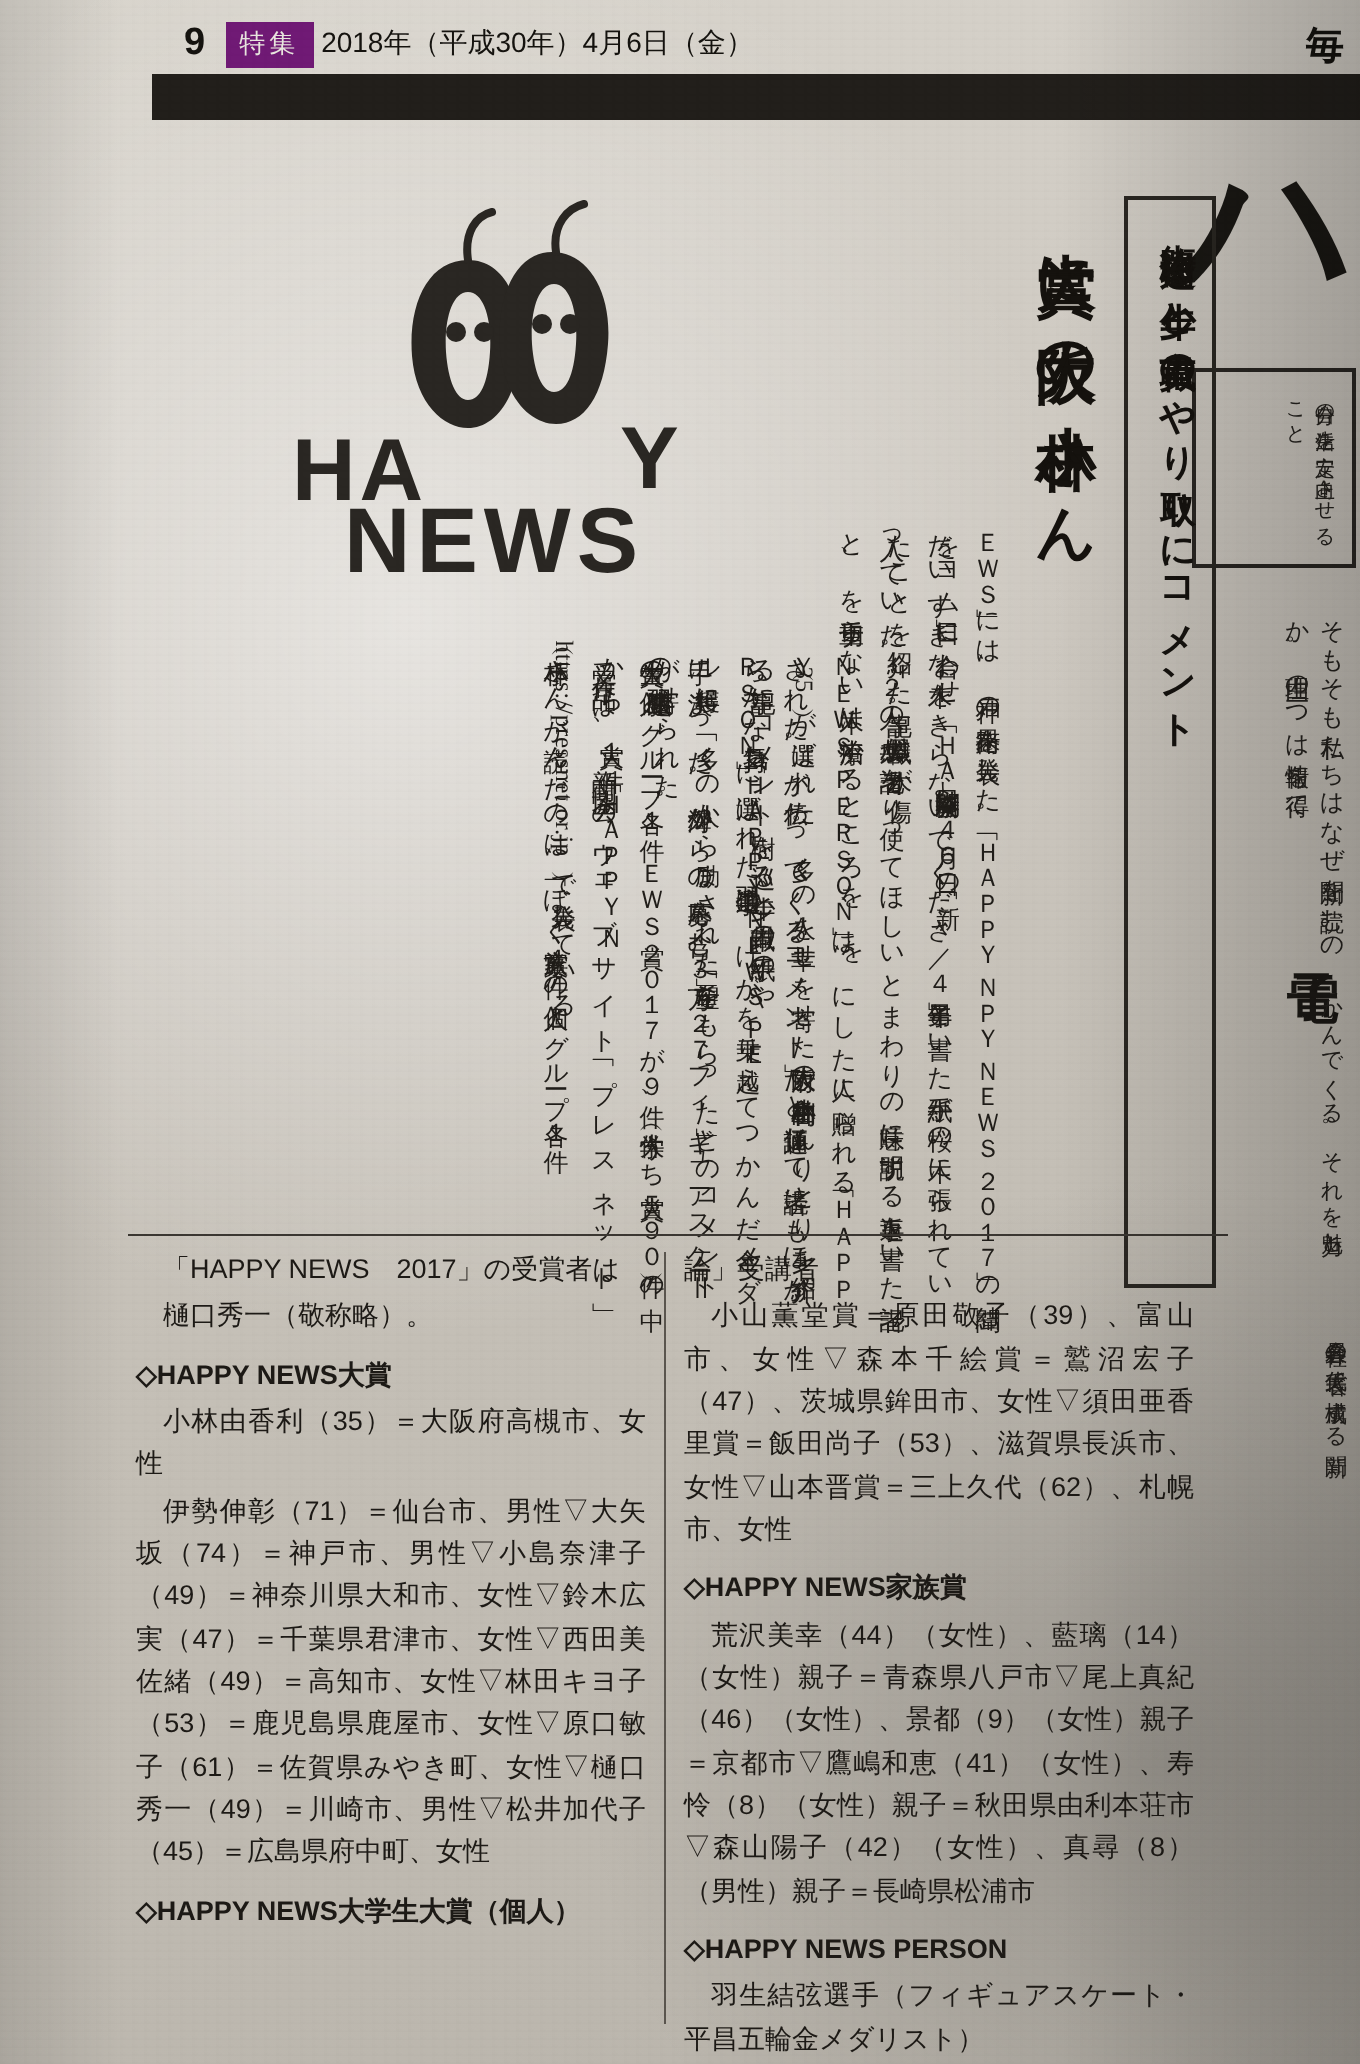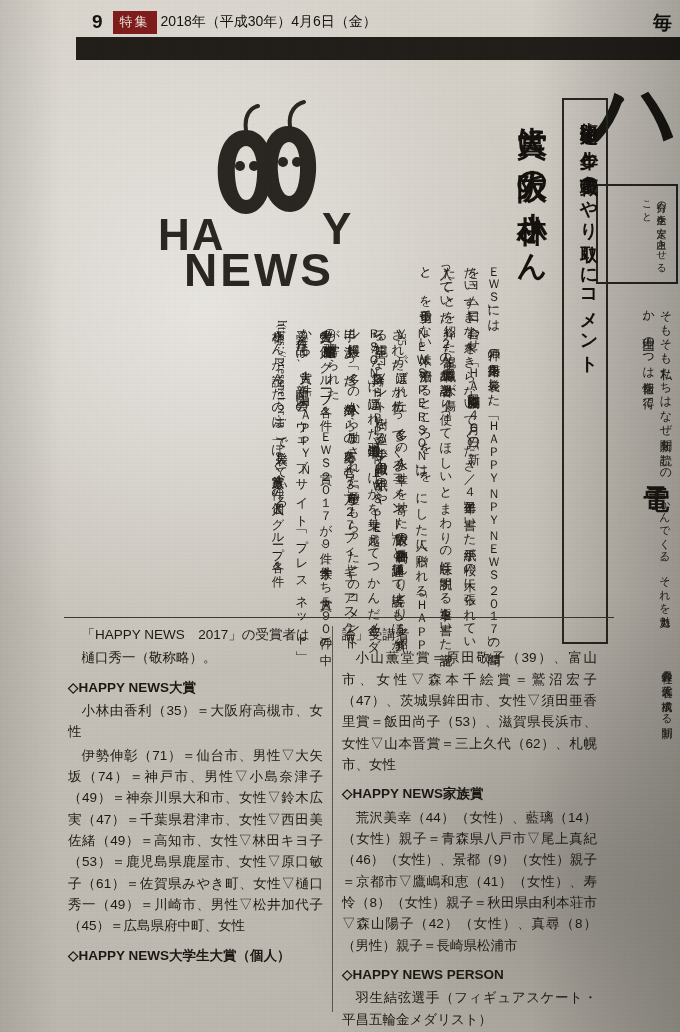--- a/index.html
+++ b/index.html
@@ -64,21 +64,21 @@
     color: #15130f;
   }
   .page-num {
     margin-left: 92px;
     font-size: 19px;
     font-weight: bold;
     letter-spacing: 0;
   }
   .section-tag {
     margin-left: 10px;
-    background: #7f1d1d;
+    background: #701a75;
     color: #e8e5de;
     font-size: 13px;
     padding: 2px 7px 3px 7px;
     letter-spacing: 2px;
   }
   .issue-date {
     margin-left: 4px;
     font-size: 14px;
     letter-spacing: 0px;
   }
@@ -196,21 +196,21 @@
   .c5 { top: 258px; right: 204px; height: 324px; }
   .c6 { top: 258px; right: 228px; height: 324px; }
   .c7 { top: 258px; right: 252px; height: 324px; }
   .c8 { top: 258px; right: 276px; height: 324px; }
   .c9 { top: 258px; right: 300px; height: 324px; }
   .c10 { top: 258px; right: 324px; height: 324px; }
 
   
   .logo {
     position: absolute;
-    top: 28px; left: 90px;
+    top: 28px; left: 78px;
     width: 260px; height: 200px; text-align: center;
   }
   .logo svg { display:block; }
 
   
   .awards {
     position: absolute;
     top: 617px; left: 64px;
     width: 550px; height: 400px;
     border-top: 1.5px solid #3a3631;

